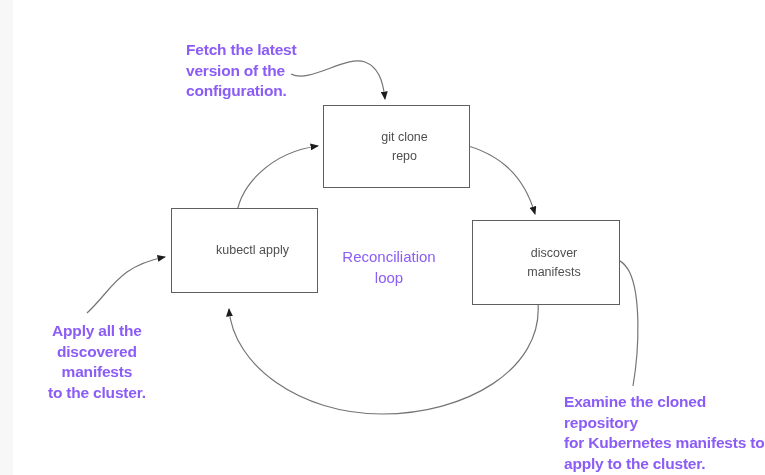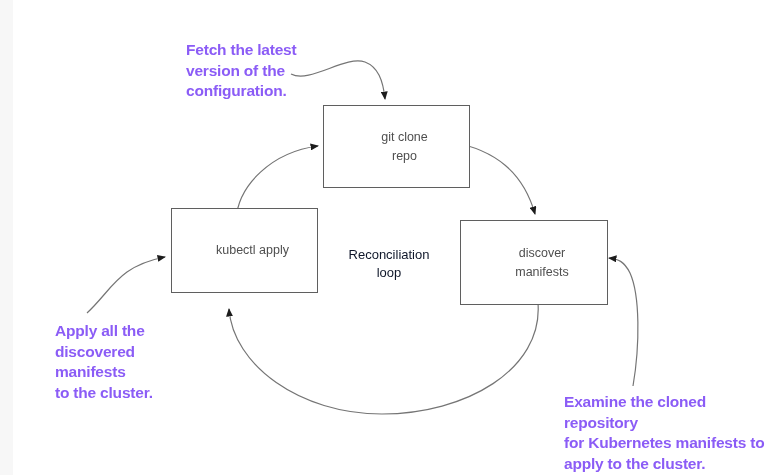--- a/index.html
+++ b/index.html
@@ -24,37 +24,37 @@
     display:flex;align-items:center;justify-content:center;
     text-align:center;
     color:#4f4f4f;
     font-size:12.5px;
     line-height:1.45;
     white-space:pre-line;
     padding-left:16px;
   }
   .box-gitclone{left:323px;top:105px;width:129px;height:81px;}
   .box-kubectl{left:171px;top:208px;width:129px;height:83px;text-align:right;}
-  .box-discover{left:460px;top:220px;width:130px;height:83px;}
+  .box-discover{left:472px;top:220px;width:130px;height:83px;}
   .center-label{
     position:absolute;left:329px;top:246px;width:120px;
-    text-align:center;color:#0f172a;
-    font-size:13px;line-height:1.4;white-space:pre-line;
+    text-align:center;color:#8b5cf6;
+    font-size:15px;line-height:1.4;white-space:pre-line;
   }
   .annotation{
     position:absolute;
     font-weight:bold;
     color:#8b5cf6;
     font-size:15.5px;
     line-height:20.5px;
     letter-spacing:-0.2px;
     white-space:pre-line;
   }
   .ann-fetch{left:186px;top:40px;}
-  .ann-apply{left:55px;top:321px;}
+  .ann-apply{left:48px;top:321px;text-align:center;}
   .ann-examine{left:536px;top:392px;margin-left:28px;}
 </style>
 </head>
 <body>
 
 <div class="stage">
 
   <div class="left-strip"></div>
 
   <svg class="arrows-svg" viewBox="0 0 765 475">

